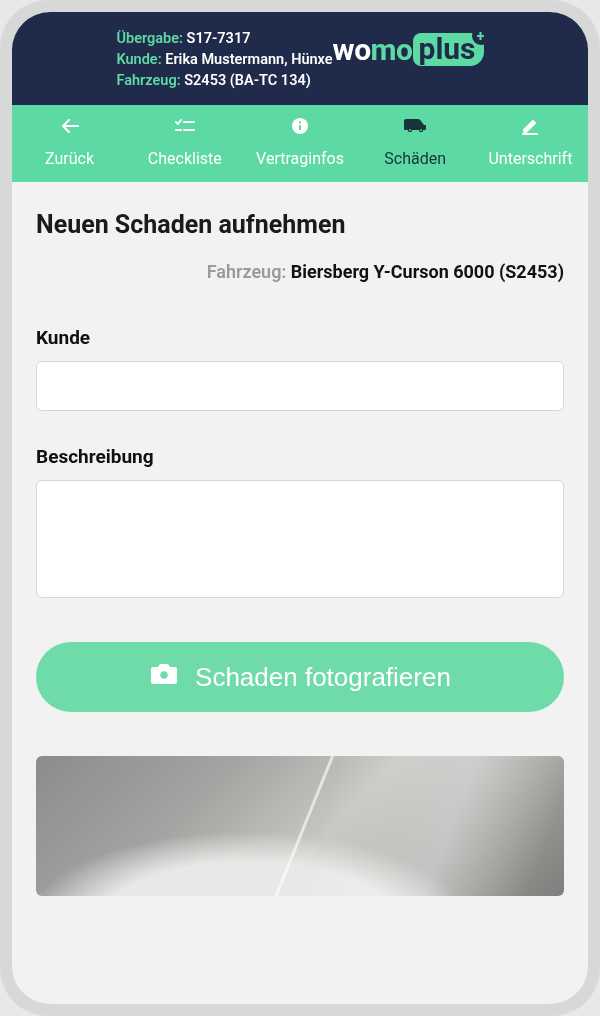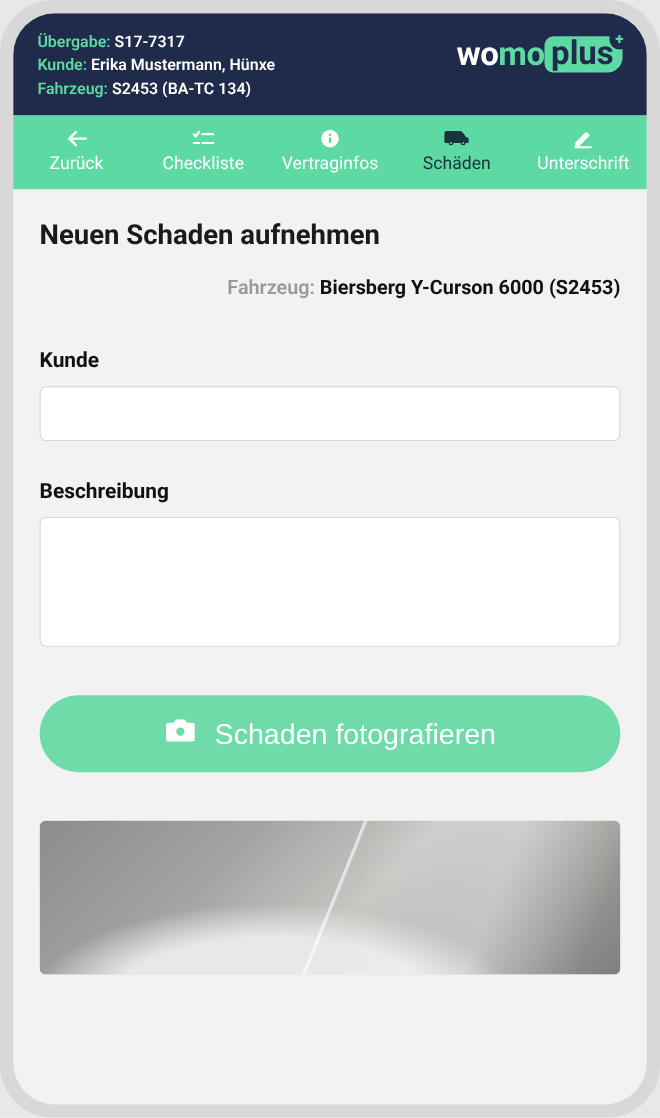--- a/index.html
+++ b/index.html
@@ -25,21 +25,21 @@
     border-radius: 38px;
     overflow: hidden;
     display: flex;
     flex-direction: column;
   }
   
   .header {
     background: #202a4a;
     padding: 16px 22px 14px 22px;
     display: flex;
-    justify-content: space-between;
+    justify-content: center;
     align-items: flex-start;
     color: #fff;
   }
   .header-info {
     font-size: 14.5px;
     line-height: 1.45;
   }
   .header-info .lbl { color: #5dd9a3; font-weight: 600; }
   .header-info .val { color: #fff; font-weight: 600; }
   .logo {
@@ -92,21 +92,21 @@
   .tab {
     flex: 1;
     text-align: center;
     padding: 12px 4px 14px 4px;
     color: #fff;
     font-size: 16px;
     cursor: pointer;
     display: flex;
     flex-direction: column;
     align-items: center;
-    gap: 4px;
+    gap: 14px;
   }
   .tab.active { color: #18343a; }
   .tab-icon { height: 18px; display:flex; align-items:center; justify-content:center; }
   .tab-icon svg { display:block; }
   
   .content {
     flex: 1;
     padding: 28px 24px 16px 24px;
     overflow: hidden;
   }

